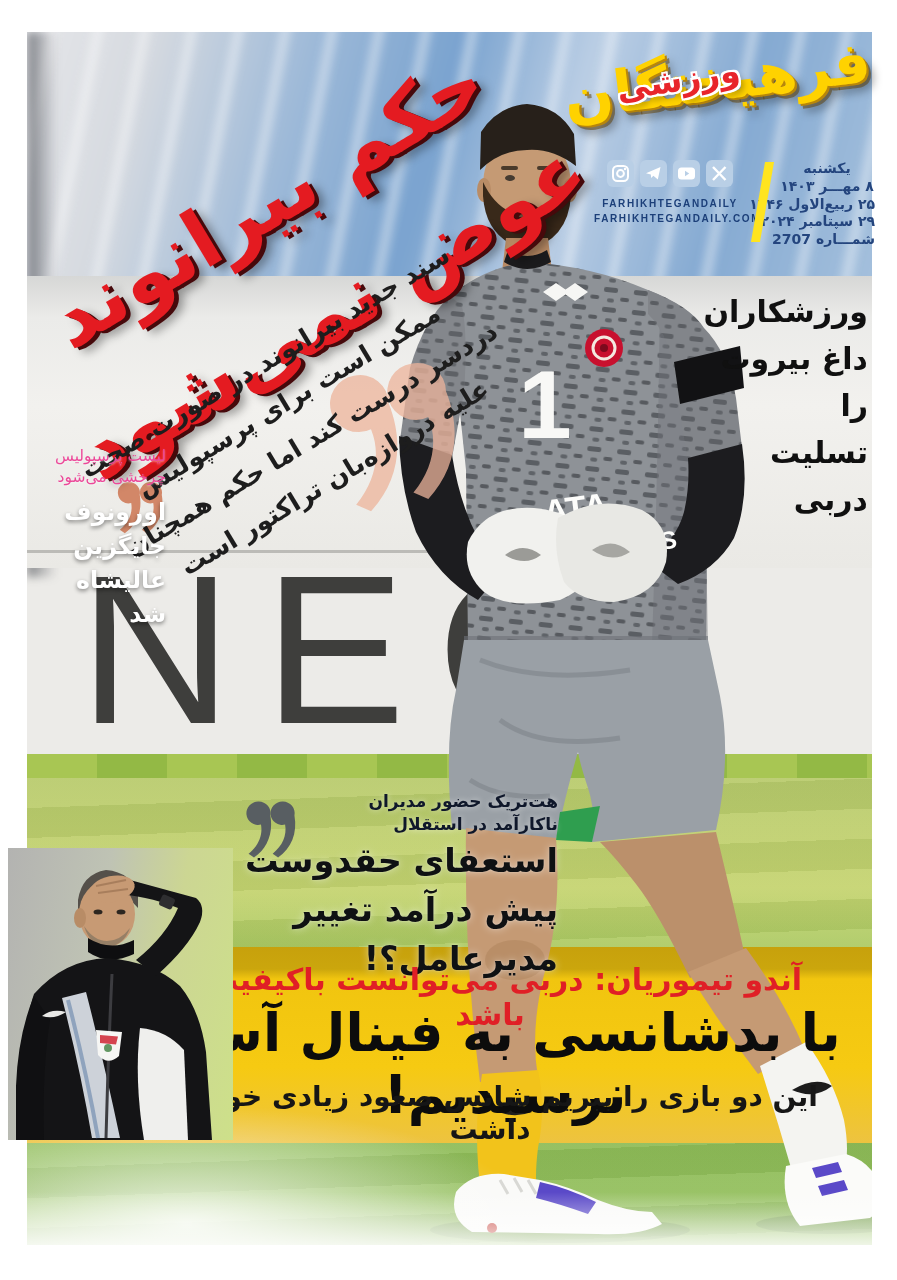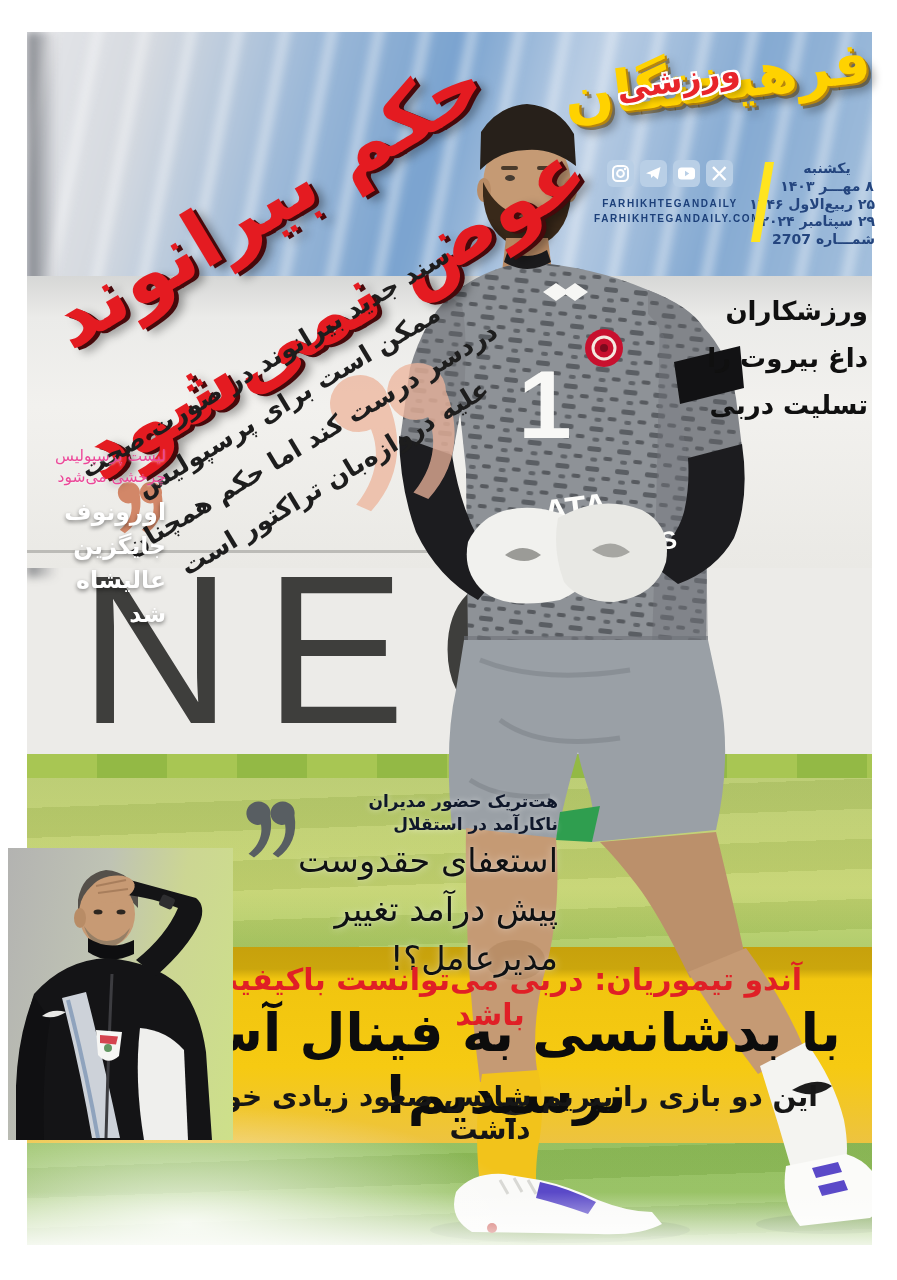--- a/index.html
+++ b/index.html
@@ -53,32 +53,32 @@
   
   .head-red{position:absolute;left:-20px;top:128px;width:640px;z-index:10;direction:rtl;text-align:center;
     transform:rotate(-31deg);font-size:80px;line-height:128px;font-weight:bold;color:#e41b21;
     text-shadow:3px 4px 0 #46090b,6px 9px 10px rgba(0,0,0,.35);white-space:nowrap;}
   .deck-black{position:absolute;left:60px;top:330px;width:480px;z-index:10;direction:rtl;text-align:center;
     transform:rotate(-31deg);font-size:25.5px;line-height:45px;font-weight:bold;color:#1d1d1d;white-space:nowrap;}
   .deck-quote{position:absolute;left:322px;top:295px;width:170px;height:280px;z-index:9;transform:rotate(-12deg);opacity:.75;}
 
   
   .right-story{position:absolute;left:690px;top:288px;width:178px;z-index:10;direction:rtl;text-align:right;
-    font-size:26px;line-height:47px;font-weight:bold;color:#101010;}
+    font-size:30px;line-height:47px;font-weight:bold;color:#101010;}
   .left-story{position:absolute;left:28px;top:446px;width:138px;z-index:10;direction:rtl;text-align:right;}
   .left-quote{position:absolute;left:112px;top:444px;width:64px;height:128px;z-index:9;opacity:.88;}
   .ls-kicker{font-size:15.5px;line-height:21px;font-weight:normal;color:#ec4899;text-shadow:0 1px 2px rgba(255,255,255,.5);}
   .ls-title{margin-top:7px;font-size:23.5px;line-height:34px;font-weight:bold;color:#ffffff;text-shadow:0 2px 4px rgba(0,0,0,.45);padding-left:45px;}
 
   
   .quote-story{position:absolute;left:238px;top:790px;width:320px;z-index:10;direction:rtl;text-align:right;}
   .q-icon{position:absolute;left:240px;top:796px;width:70px;height:68px;z-index:10;}
   .qs-kicker{font-size:17px;line-height:23px;font-weight:bold;color:#0f172a;padding-left:78px;
     text-shadow:0 0 6px rgba(255,255,255,.55);}
-  .qs-title{font-size:33.5px;line-height:49px;font-weight:normal;color:#0f1113;
+  .qs-title{font-size:33.5px;line-height:49px;font-weight:bold;color:#0f1113;
     text-shadow:0 0 8px rgba(255,255,255,.5),0 0 2px rgba(255,255,255,.4);}
 
   
   .band-kicker{position:absolute;left:140px;top:962px;width:700px;z-index:10;direction:rtl;text-align:center;
     font-size:30px;font-weight:bold;color:#e01f26;}
   .band-headline{position:absolute;left:140px;top:1002px;width:730px;z-index:10;direction:rtl;text-align:center;
     font-size:53px;line-height:62px;font-weight:bold;color:#0c0c0c;}
   .band-deck{position:absolute;left:150px;top:1080px;width:680px;z-index:10;direction:rtl;text-align:center;
     font-size:28px;font-weight:bold;color:#161616;}
 

